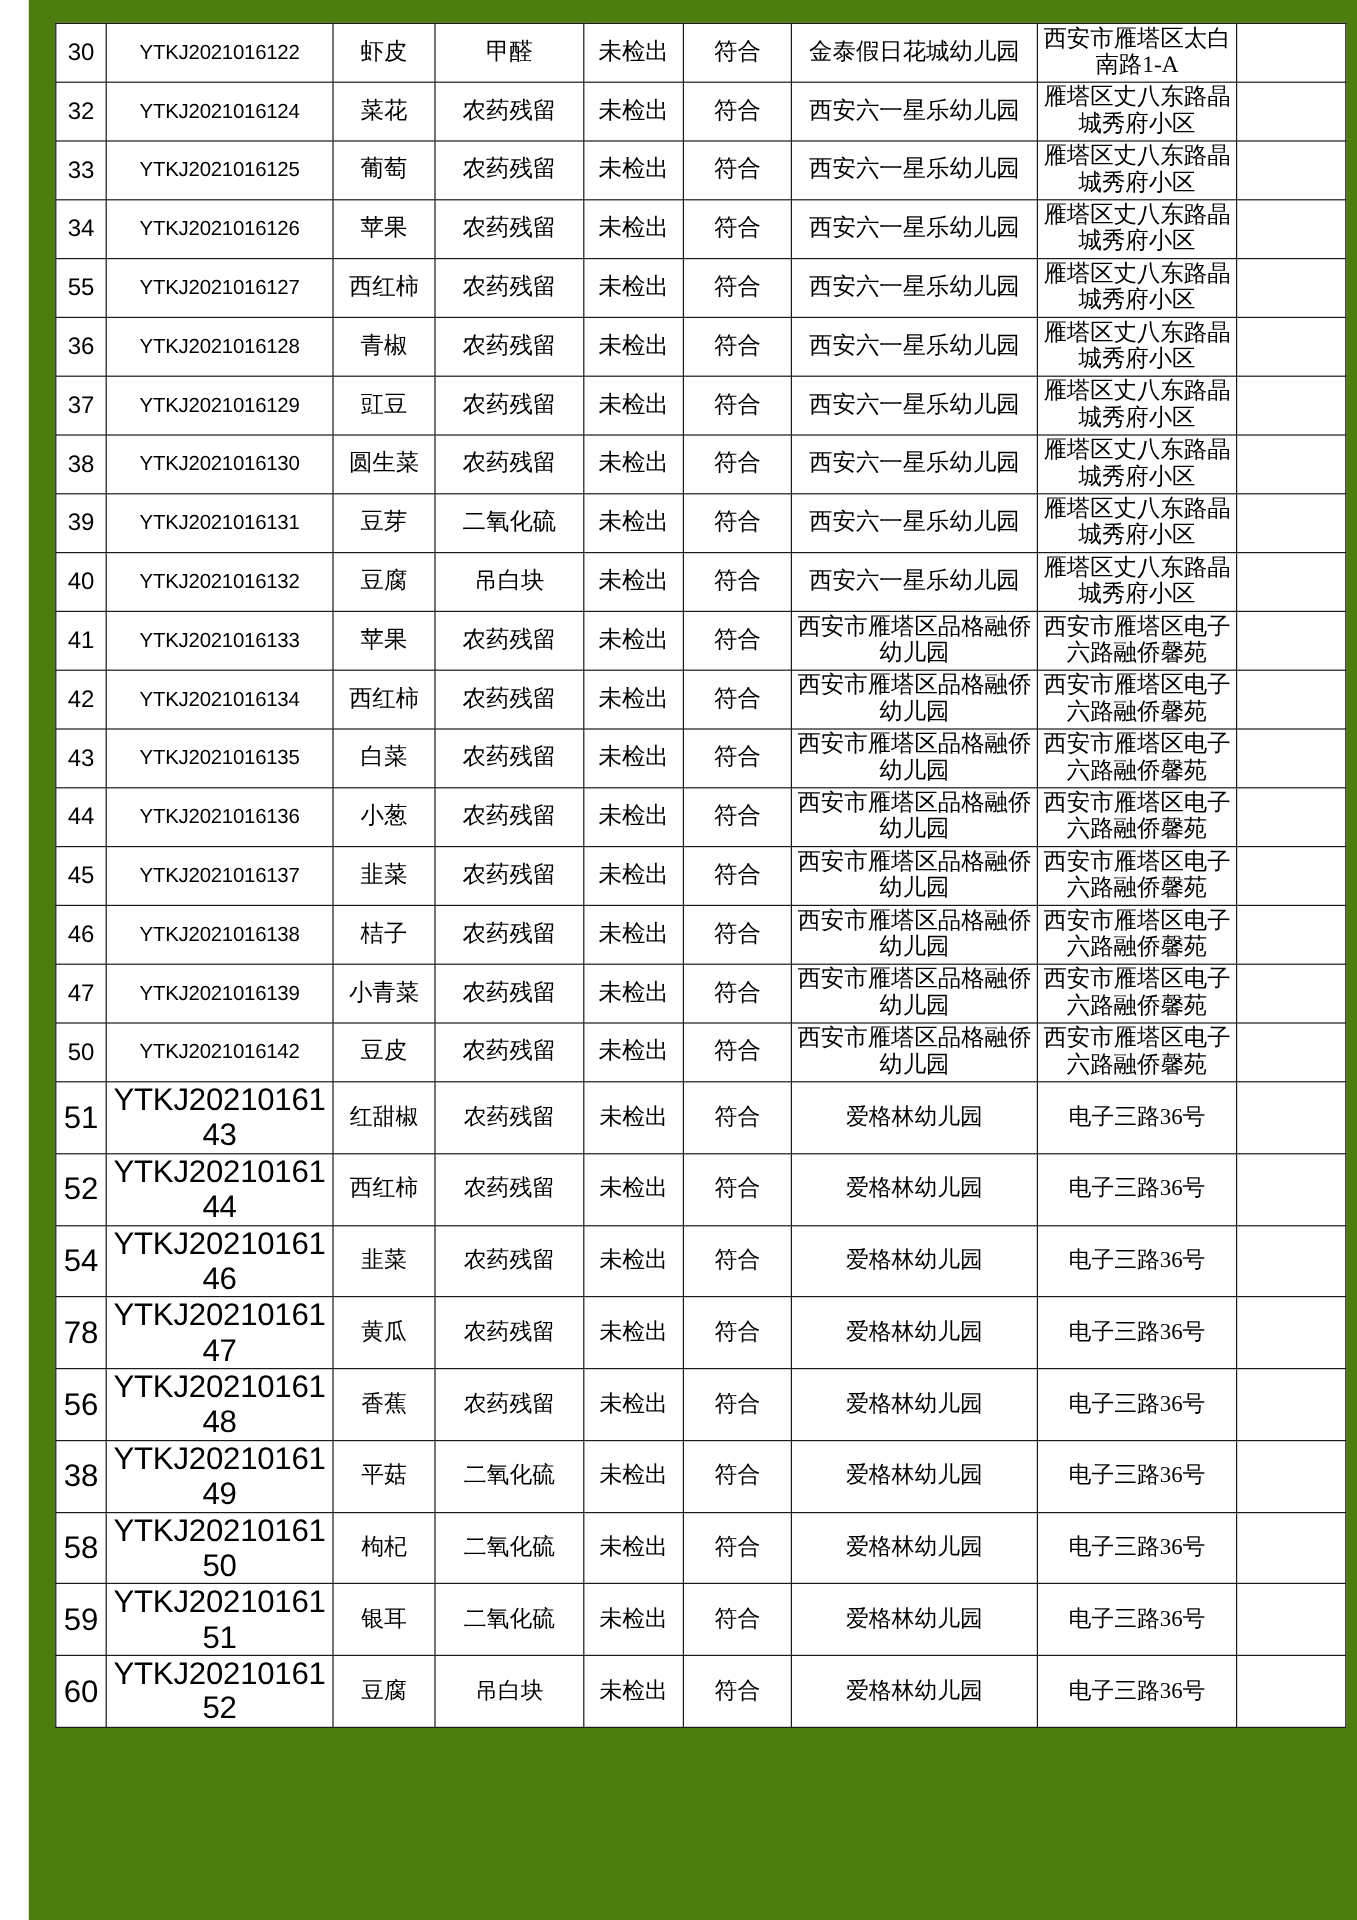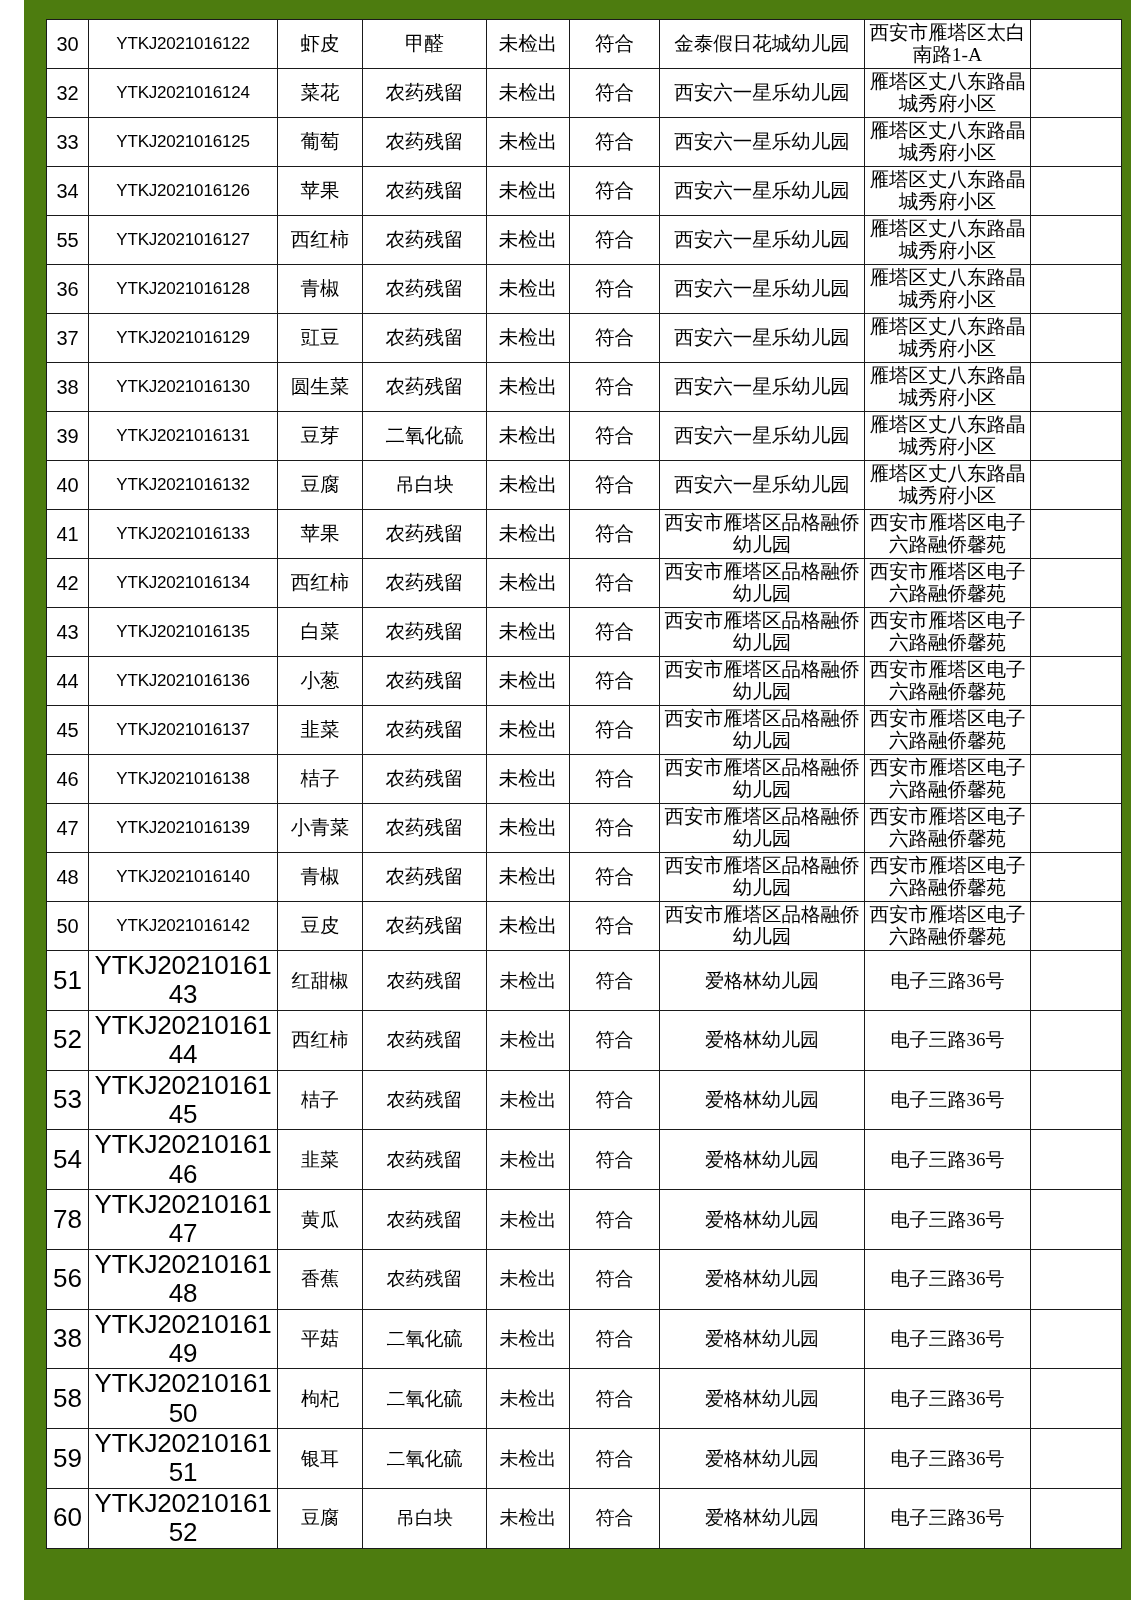--- a/index.html
+++ b/index.html
@@ -292,31 +292,20 @@
             <td class="cell-code">YTKJ2021016139</td>
             <td class="cell-cn">小青菜</td>
             <td class="cell-cn">农药残留</td>
             <td class="cell-cn">未检出</td>
             <td class="cell-cn">符合</td>
             <td class="cell-unit">西安市雁塔区品格融侨幼儿园</td>
             <td class="cell-addr">西安市雁塔区电子六路融侨馨苑</td>
             <td class="cell-remark"></td>
           </tr>
           <tr>
-            <td class="cell-seq">48</td>
-            <td class="cell-code">YTKJ2021016140</td>
-            <td class="cell-cn">青椒</td>
-            <td class="cell-cn">农药残留</td>
-            <td class="cell-cn">未检出</td>
-            <td class="cell-cn">符合</td>
-            <td class="cell-unit">西安市雁塔区品格融侨幼儿园</td>
-            <td class="cell-addr">西安市雁塔区电子六路融侨馨苑</td>
-            <td class="cell-remark"></td>
-          </tr>
-          <tr>
             <td class="cell-seq">50</td>
             <td class="cell-code">YTKJ2021016142</td>
             <td class="cell-cn">豆皮</td>
             <td class="cell-cn">农药残留</td>
             <td class="cell-cn">未检出</td>
             <td class="cell-cn">符合</td>
             <td class="cell-unit">西安市雁塔区品格融侨幼儿园</td>
             <td class="cell-addr">西安市雁塔区电子六路融侨馨苑</td>
             <td class="cell-remark"></td>
           </tr>
@@ -328,31 +317,20 @@
             <td class="cell-cn">未检出</td>
             <td class="cell-cn">符合</td>
             <td class="cell-unit">爱格林幼儿园</td>
             <td class="cell-addr">电子三路36号</td>
             <td class="cell-remark"></td>
           </tr>
           <tr class="block-c">
             <td class="cell-seq">52</td>
             <td class="cell-code">YTKJ2021016144</td>
             <td class="cell-cn">西红柿</td>
-            <td class="cell-cn">农药残留</td>
-            <td class="cell-cn">未检出</td>
-            <td class="cell-cn">符合</td>
-            <td class="cell-unit">爱格林幼儿园</td>
-            <td class="cell-addr">电子三路36号</td>
-            <td class="cell-remark"></td>
-          </tr>
-          <tr class="block-c">
-            <td class="cell-seq">53</td>
-            <td class="cell-code">YTKJ2021016145</td>
-            <td class="cell-cn">桔子</td>
             <td class="cell-cn">农药残留</td>
             <td class="cell-cn">未检出</td>
             <td class="cell-cn">符合</td>
             <td class="cell-unit">爱格林幼儿园</td>
             <td class="cell-addr">电子三路36号</td>
             <td class="cell-remark"></td>
           </tr>
           <tr class="block-c">
             <td class="cell-seq">54</td>
             <td class="cell-code">YTKJ2021016146</td>

